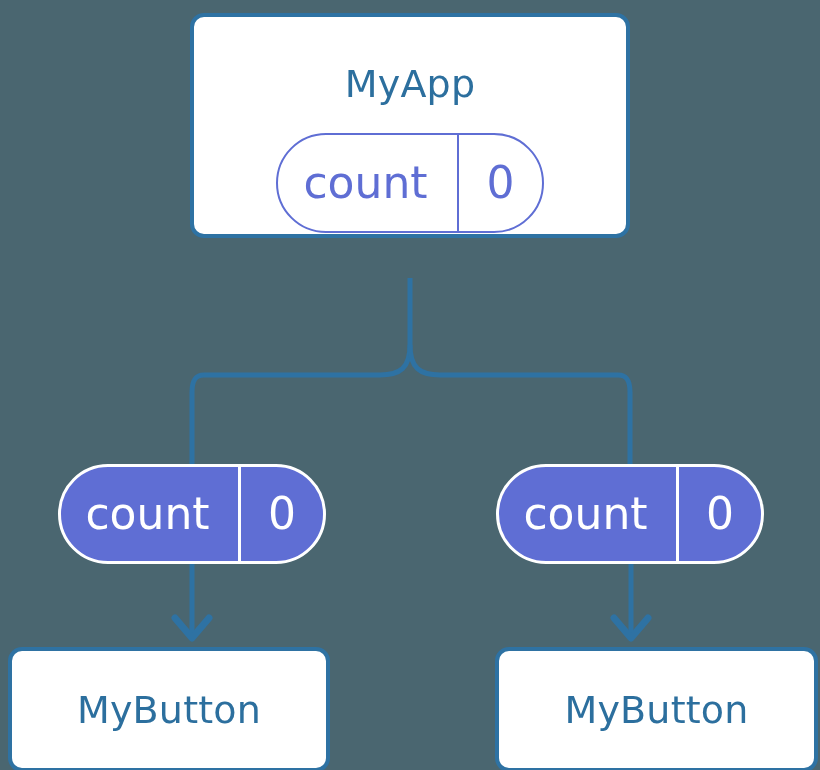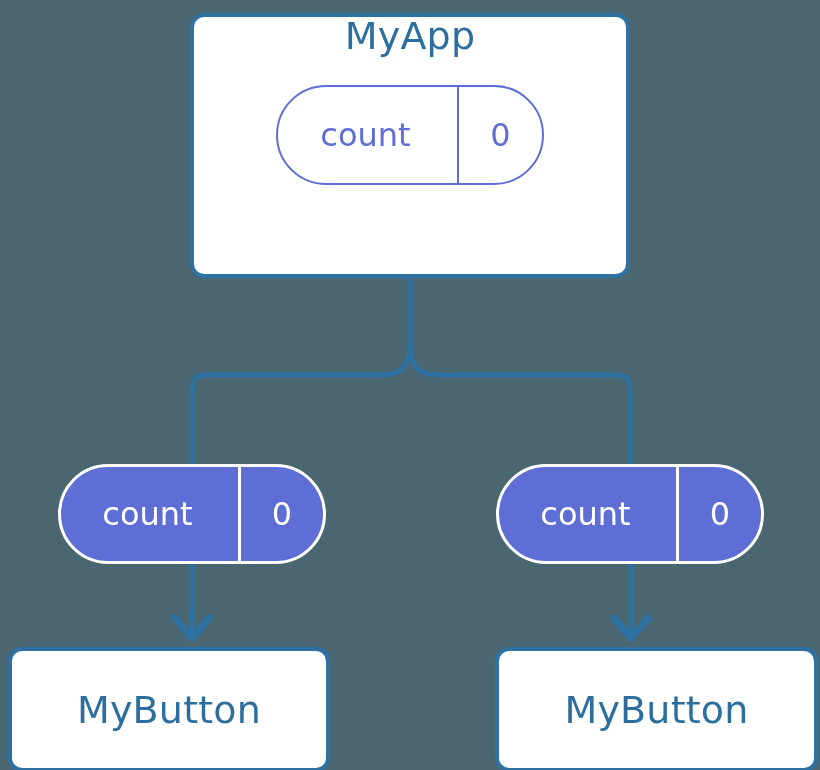--- a/index.html
+++ b/index.html
@@ -45,21 +45,22 @@
     letter-spacing: 0.2px;
     line-height: 1;
     white-space: nowrap;
   }
 
   
   #root-box {
     left: 190px;
     top: 13px;
     width: 440px;
-    height: 265px;
+    height: 225px;
+    padding-top: 48px;
   }
   #root-box .component-title { margin-bottom: 30px; }
 
   
   .leaf-box {
     height: 125px;
     justify-content: center;
   }
   #leaf-box-left  { left: 8px;   top: 647px; width: 322px; }
   #leaf-box-right { left: 495px; top: 647px; width: 323px; }
@@ -70,21 +71,21 @@
     display: flex;
     align-items: stretch;
     border-radius: 999px;
     overflow: hidden;
     height: 100px;
   }
   .pill-key, .pill-val {
     display: flex;
     align-items: center;
     justify-content: center;
-    font-size: 32px;
+    font-size: 44px;
     line-height: 1;
     white-space: nowrap;
   }
 
   
   .state-pill.outlined {
     position: relative;
     width: 268px;
     border: 2px solid #5f6ed4;
     background: #ffffff;

